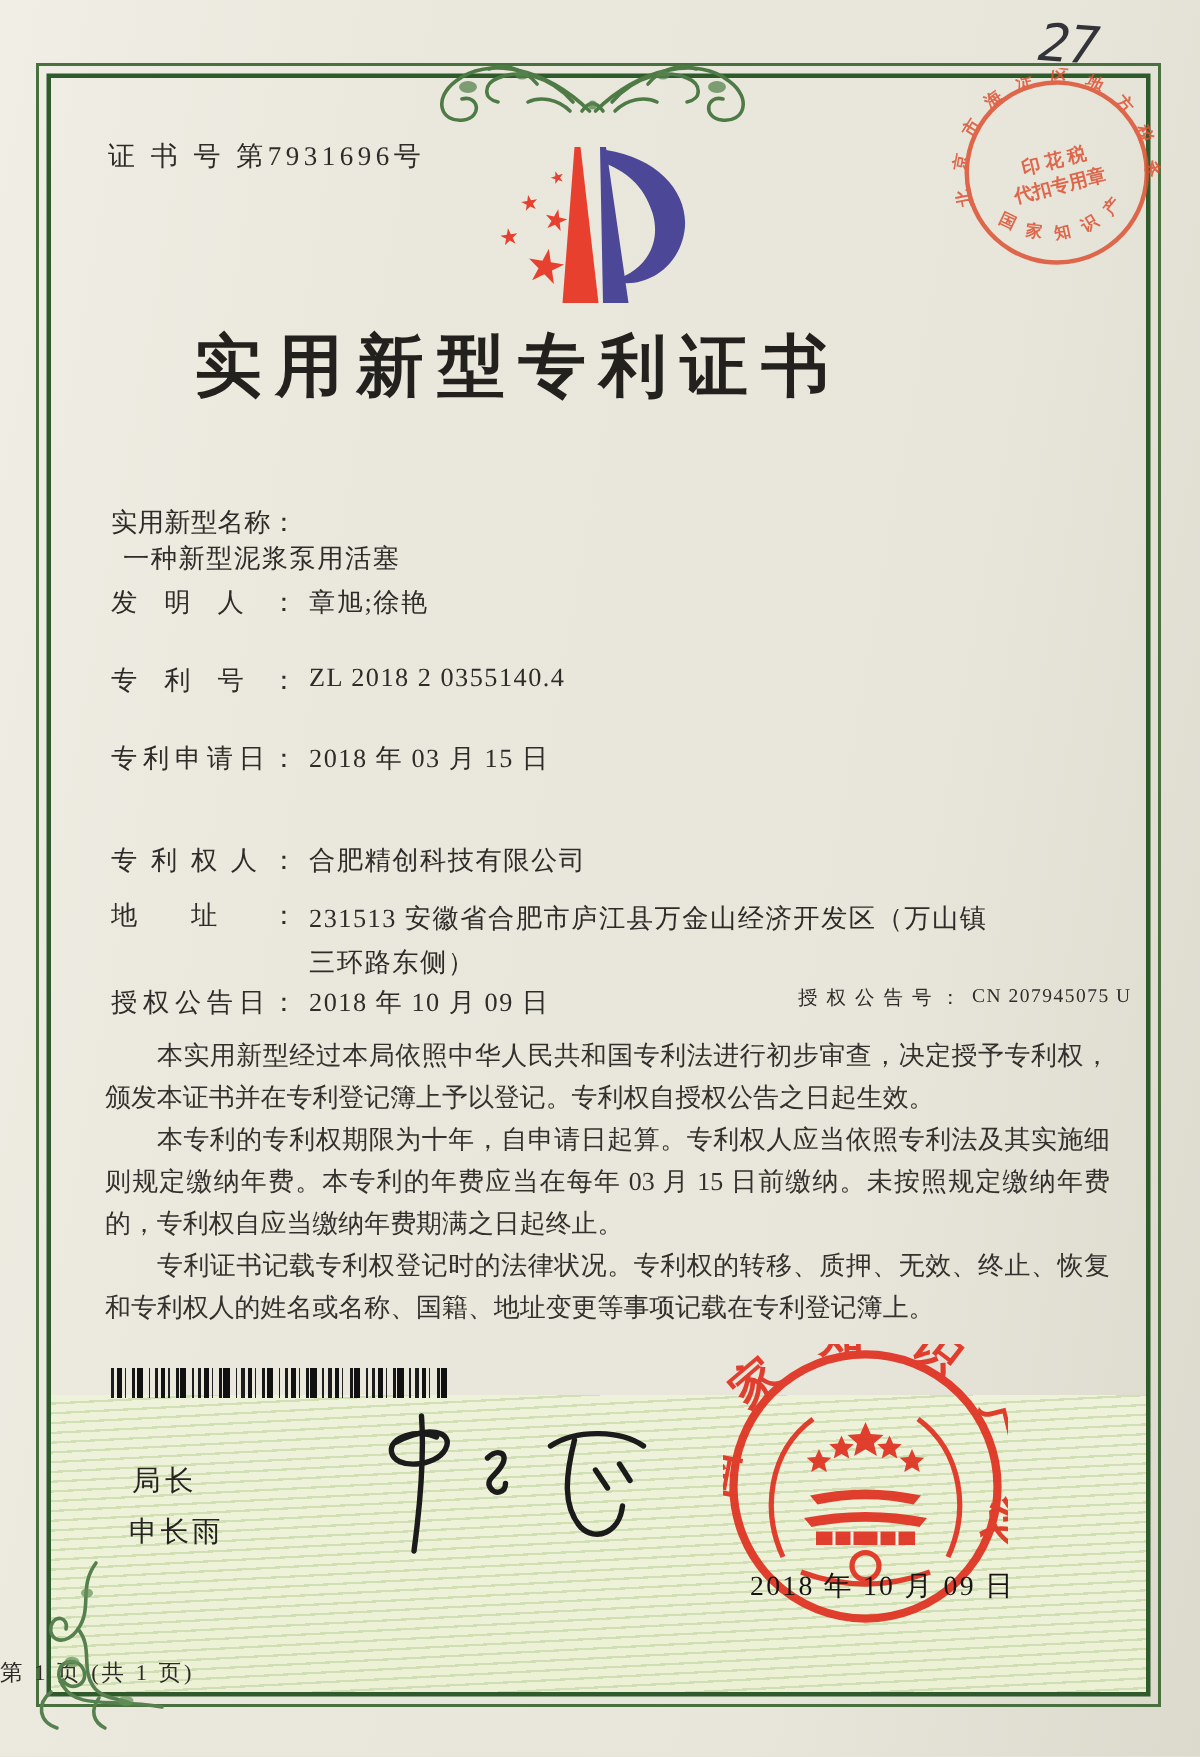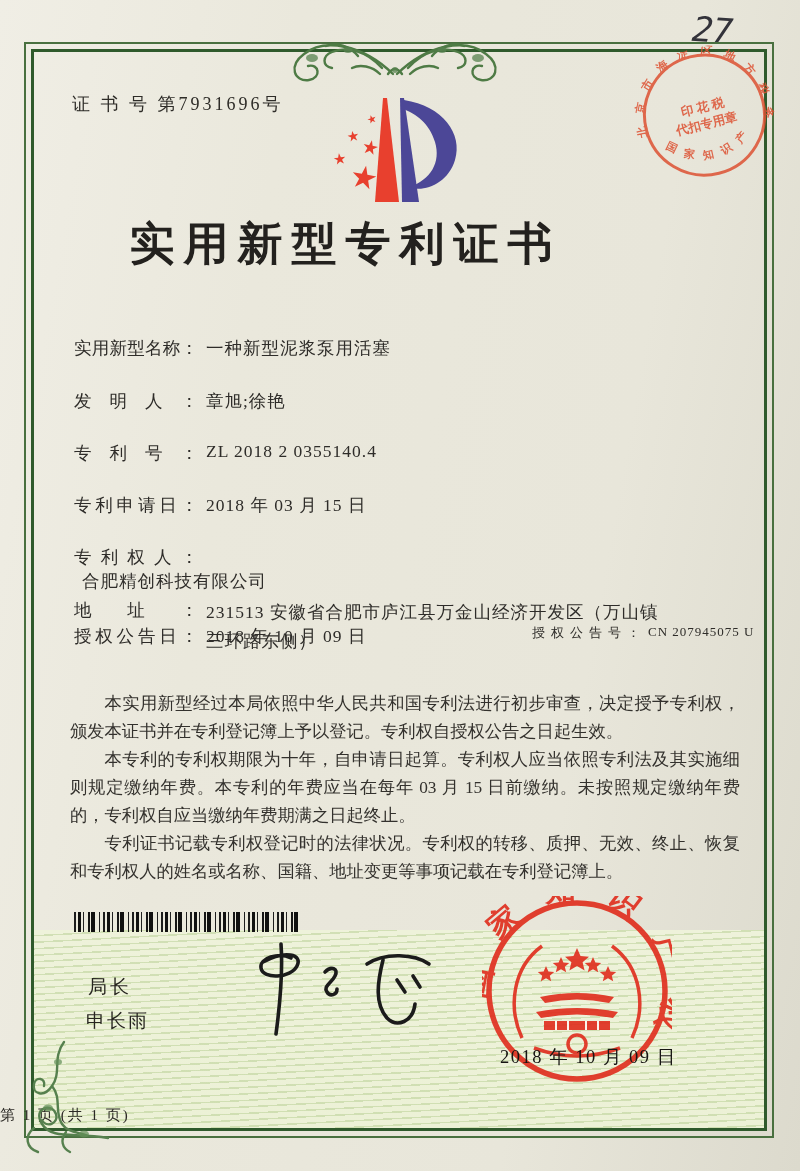--- a/index.html
+++ b/index.html
@@ -165,54 +165,54 @@
     </svg>
     <span class="star" style="left:42px;top:24px;font-size:11px;transform:rotate(-18deg);">★</span>
     <span class="star" style="left:22px;top:40px;font-size:14px;transform:rotate(-10deg);">★</span>
     <span class="star" style="left:37px;top:48px;font-size:19px;transform:rotate(12deg);">★</span>
     <span class="star" style="left:8px;top:62px;font-size:15px;transform:rotate(-8deg);">★</span>
     <span class="star" style="left:25px;top:72px;font-size:31px;transform:rotate(10deg);">★</span>
   </div>
 
   <div class="title">实用新型专利证书</div>
 
-  <div class="row" style="top:336px;">
+  <div class="row" style="top:336px;flex-direction:column;">
     <span class="flabel">实用新型名称：</span>
     <span class="fvalue">一种新型泥浆泵用活塞</span>
   </div>
 
   <div class="row" style="top:389px;">
     <span class="flabel">发明人：</span>
     <span class="fvalue">章旭;徐艳</span>
   </div>
 
   <div class="row" style="top:441px;">
     <span class="flabel">专利号：</span>
     <span class="fvalue">ZL 2018 2 0355140.4</span>
   </div>
 
   <div class="row" style="top:493px;">
     <span class="flabel">专利申请日：</span>
     <span class="fvalue">2018 年 03 月 15 日</span>
   </div>
 
-  <div class="row" style="top:545px;flex-direction:column;">
+  <div class="row" style="top:561px;">
     <span class="flabel">专利权人：</span>
     <span class="fvalue">合肥精创科技有限公司</span>
   </div>
 
   <div class="row" style="top:598px;">
     <span class="flabel">地址：</span>
     <span class="addr-lines">
       <div>231513 安徽省合肥市庐江县万金山经济开发区（万山镇</div>
       <div>三环路东侧）</div>
     </span>
   </div>
 
-  <div class="row" style="top:624px;width:660px;">
+  <div class="row" style="top:656px;width:660px;">
     <span class="flabel">授权公告日：</span>
     <span class="fvalue">2018 年 10 月 09 日</span>
     <span class="grant-right">
       <span class="flabel">授权公告号：</span>
       <span class="fvalue">CN 207945075 U</span>
     </span>
   </div>
 
   <div class="bodytext">
     <p>本实用新型经过本局依照中华人民共和国专利法进行初步审查，决定授予专利权，颁发本证书并在专利登记簿上予以登记。专利权自授权公告之日起生效。</p>

